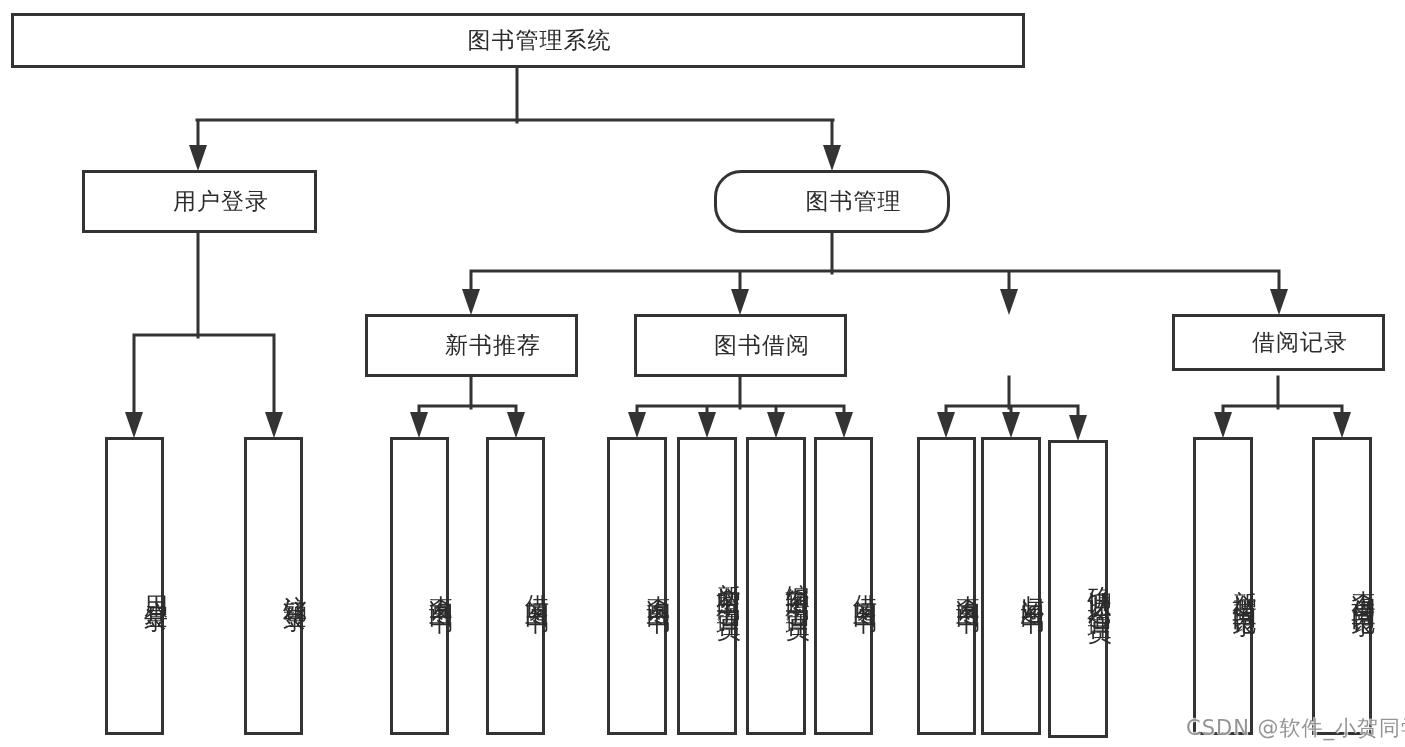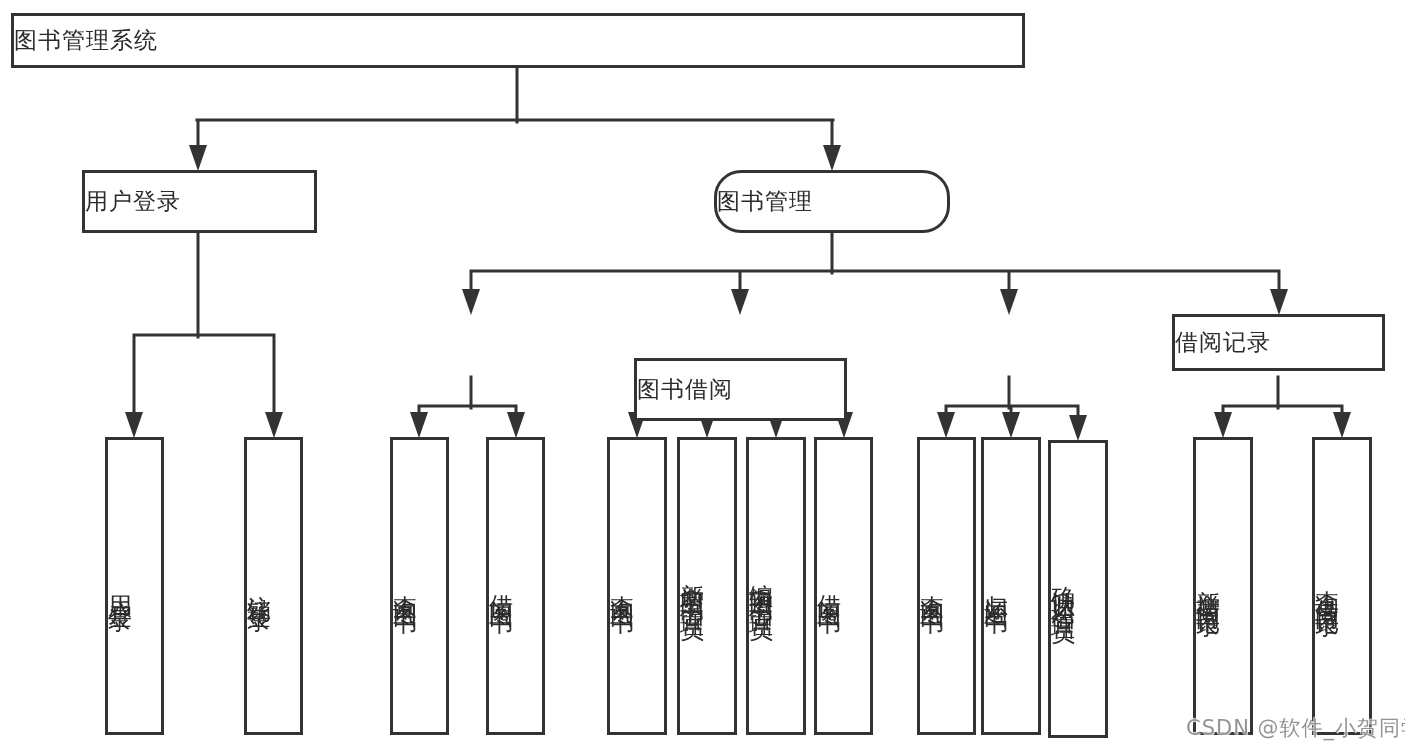--- a/index.html
+++ b/index.html
@@ -22,21 +22,23 @@
     height: 747px;
     z-index: 0;
   }
   .node {
     position: absolute;
     box-sizing: border-box;
     background: #ffffff;
     border: 3px solid #333333;
     display: flex;
     align-items: center;
+    justify-content: center;
     z-index: 1;
+    padding-left: 43px;
   }
   .node .h-label {
     font-size: 23px;
     color: #2b2b2b;
     letter-spacing: 1px;
     white-space: nowrap;
   }
   .node .v-label {
     writing-mode: vertical-rl;
     text-orientation: mixed;
@@ -111,21 +113,24 @@
     <span class="h-label">图书管理系统</span>
   </div>
 
   <div class="node" style="left:82px; top:170px; width:235px; height:63px;">
     <span class="h-label">用户登录</span>
   </div>
   <div class="node" style="left:714px; top:170px; width:236px; height:63px;border-radius:27px;">
     <span class="h-label">图书管理</span>
   </div>
 
-  <div class="node" style="left:634px; top:314px; width:213px; height:63px;margin-top:44px;">
+  <div class="node" style="left:365px; top:314px; width:213px; height:63px;">
+    <span class="h-label">新书推荐</span>
+  </div>
+  <div class="node" style="left:634px; top:314px; width:213px; height:63px;">
     <span class="h-label">图书借阅</span>
   </div>
   <div class="node" style="left:1172px; top:314px; width:213px; height:57px;">
     <span class="h-label">借阅记录</span>
   </div>
 
   <div class="node" style="left:105px; top:437px; width:59px; height:298px;">
     <span class="v-label">用户登录</span>
   </div>
   <div class="node" style="left:244px; top:437px; width:59px; height:298px;">

